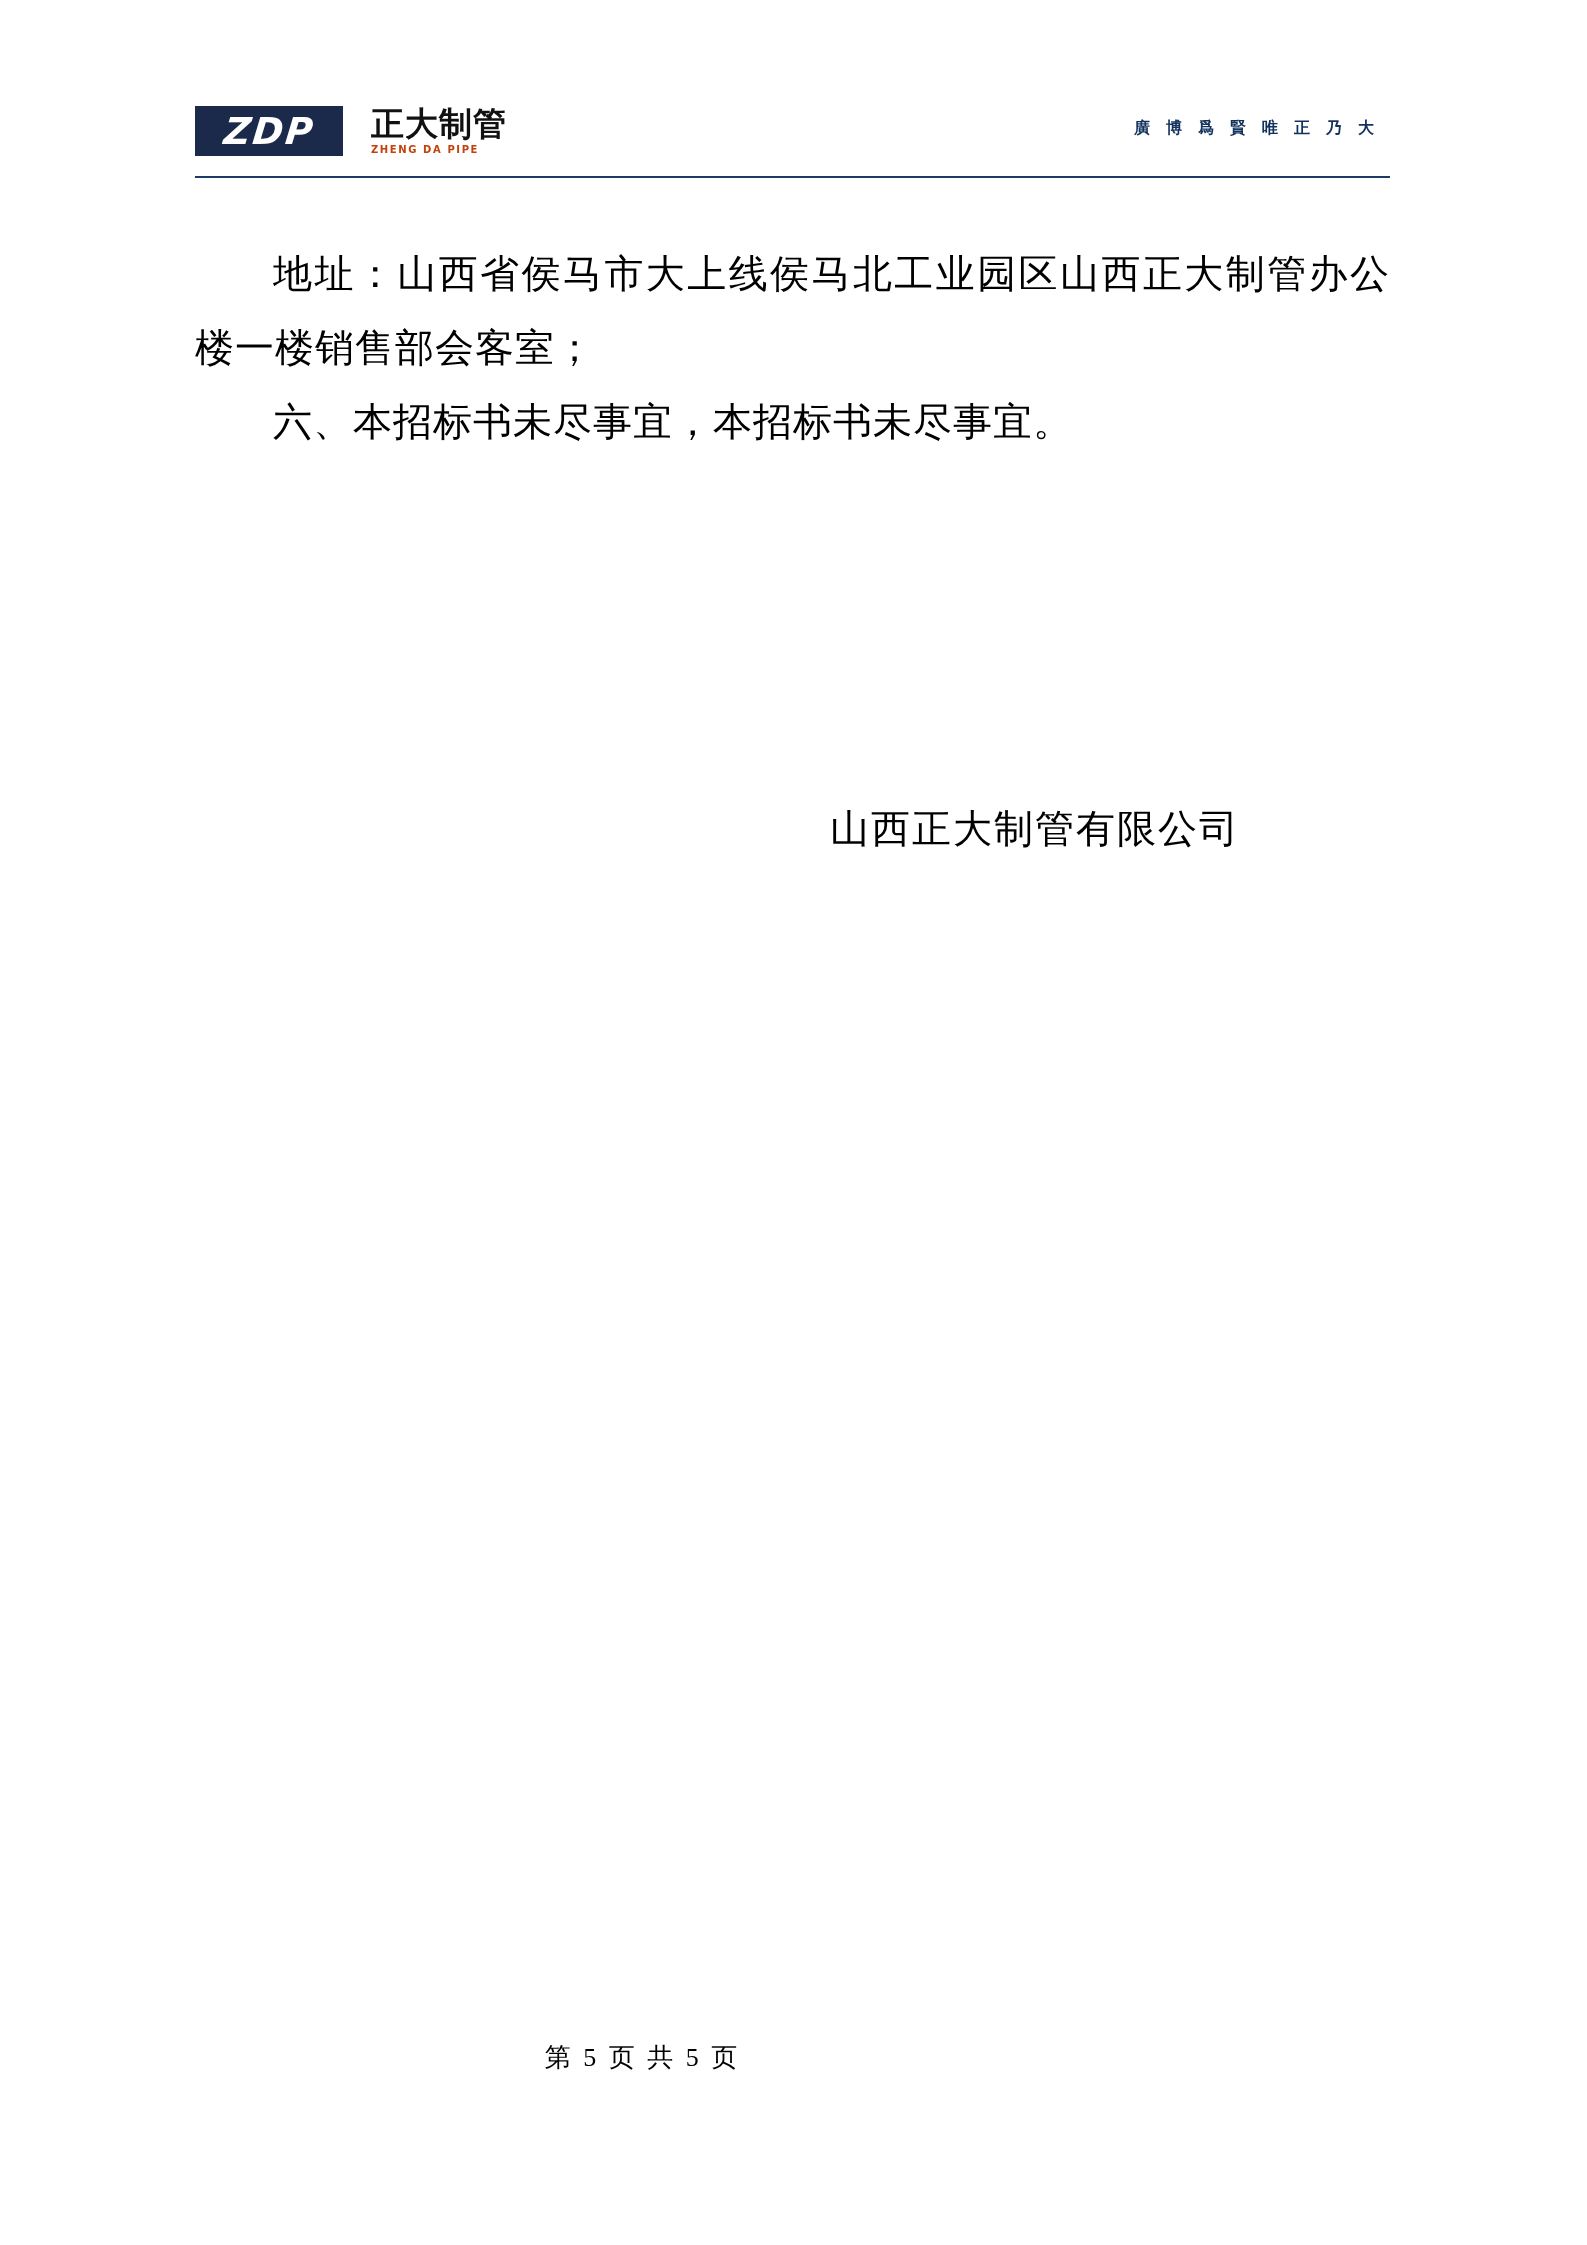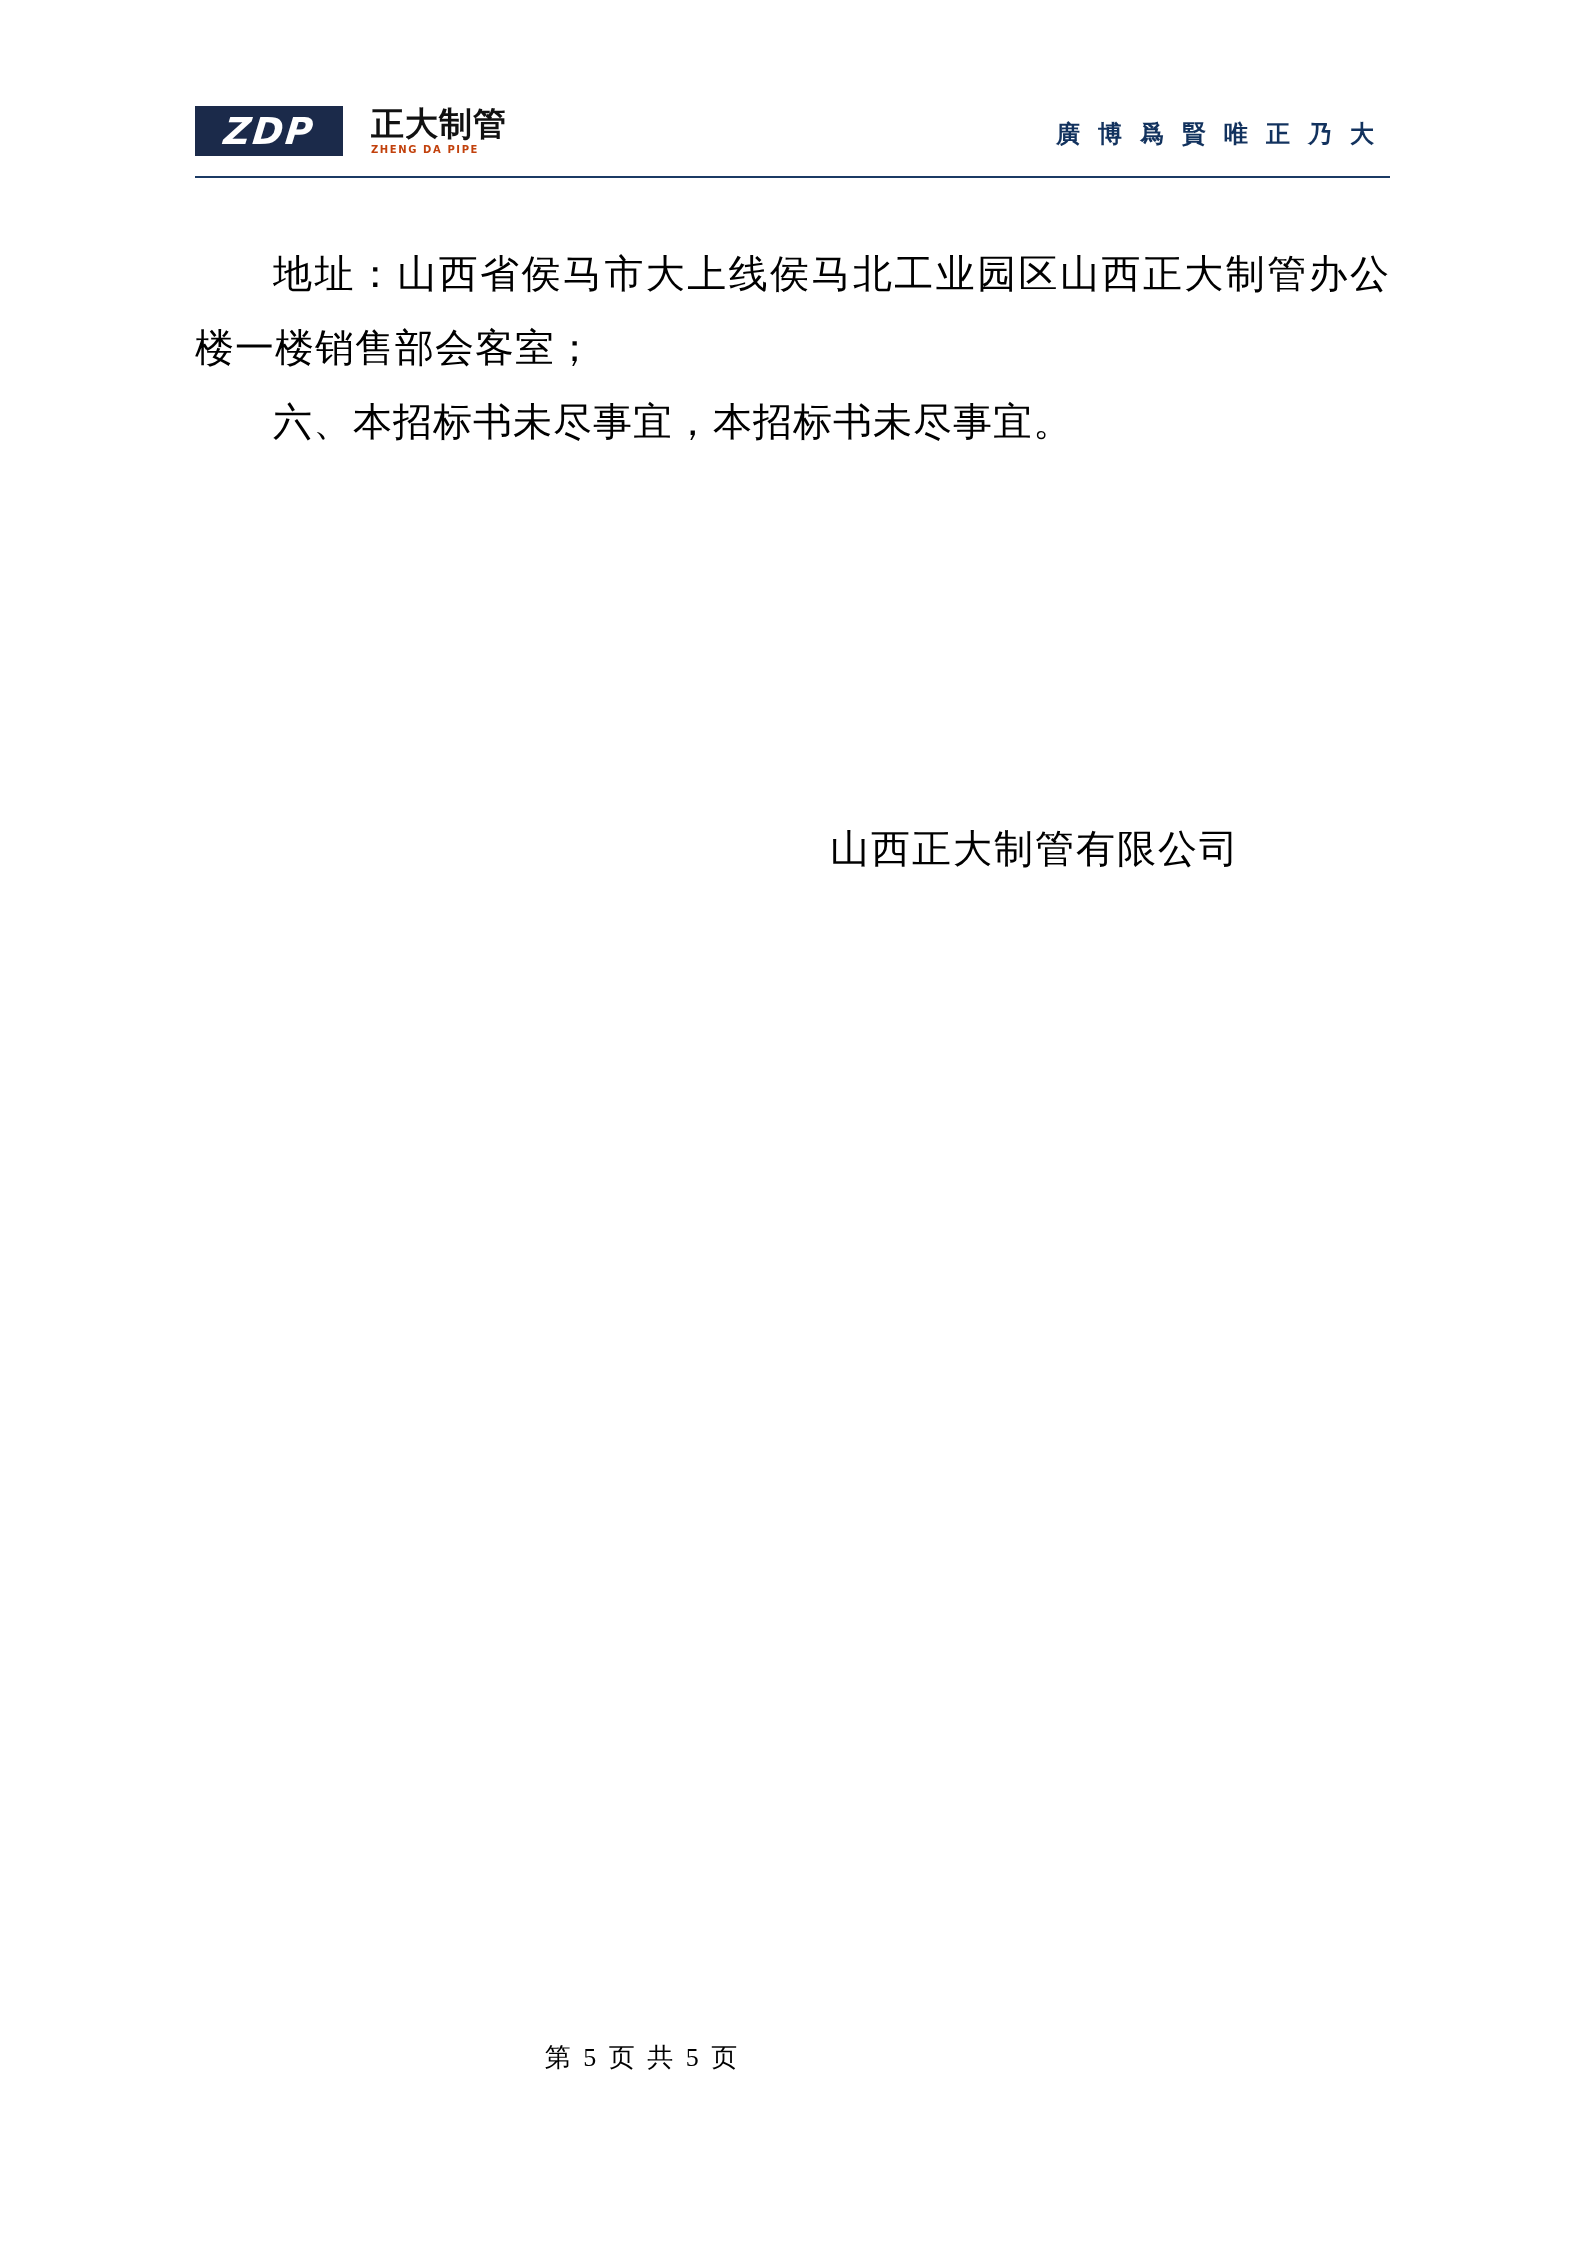--- a/index.html
+++ b/index.html
@@ -68,21 +68,21 @@
     font-weight: bold;
     font-size: 10px;
     color: #c2410c;
     letter-spacing: 1.6px;
   }
   .header-slogan {
     position: absolute;
     right: 10px;
     top: 18px;
     font-family: "Liberation Serif", serif;
-    font-size: 24px;
+    font-size: 16px;
     font-weight: bold;
     color: #12325e;
     letter-spacing: 6px;
     white-space: nowrap;
   }
   .header-rule {
     position: absolute;
     left: 0;
     top: 76px;
     width: 1195px;
@@ -109,21 +109,21 @@
   }
   .para.wrap {
     text-indent: 2em;
     text-align: justify;
   }
 
   
   .signature {
     position: absolute;
     left: 830px;
-    top: 810px;
+    top: 790px;
     width: 520px;
   }
   .signature .line {
     font-family: "Liberation Serif", serif;
     font-size: 39px;
     line-height: 78px;
     color: #000000;
     letter-spacing: 2px;
     white-space: nowrap;
   }

